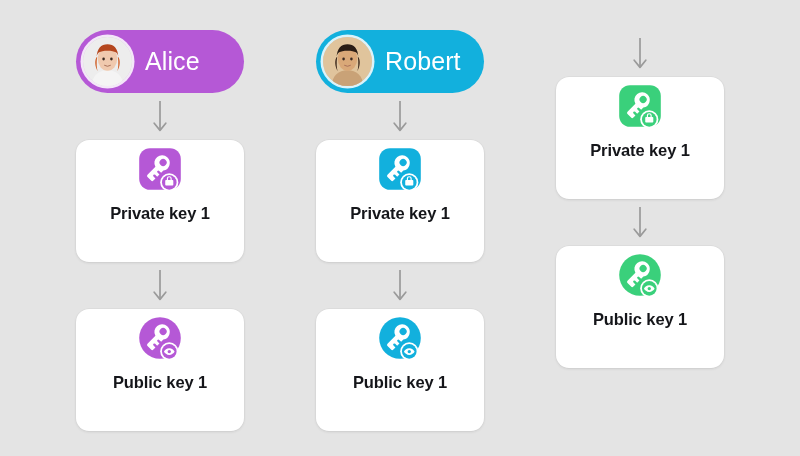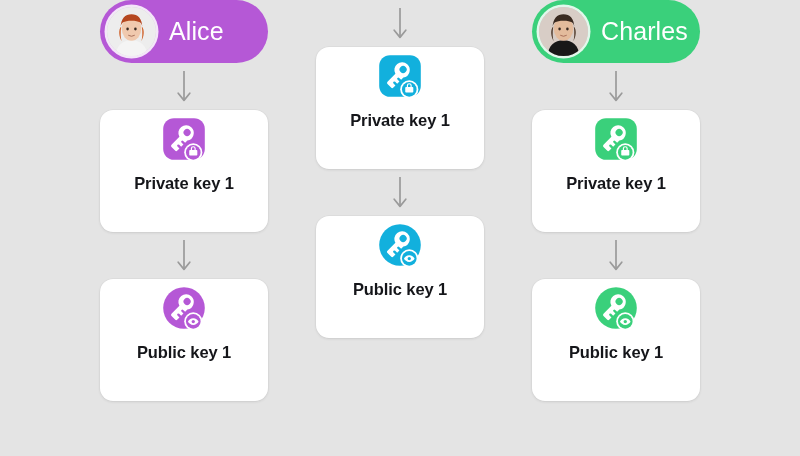--- a/index.html
+++ b/index.html
@@ -13,21 +13,22 @@
     font-family: "Liberation Sans", sans-serif;
     overflow: hidden;
   }
 
   #board {
     position: relative;
     width: 800px;
     height: 456px;
     display: flex;
     justify-content: center;
-    gap: 48px;
+    gap: 72px;
+    padding-top: 30px;
     box-sizing: border-box;
   }
 
   .column {
     width: 168px;
     display: flex;
     flex-direction: column;
     align-items: center;
   }
 
@@ -160,80 +161,80 @@
             <circle cx="60.7" cy="67.3" r="11.6" fill="#b558d6"></circle>
             <g fill="#ffffff">
               <path d="M60.7 62.2c-4 0-7 3.1-8.1 4.7-.3.4-.3 1 0 1.4 1.1 1.6 4.1 4.7 8.1 4.7s7-3.1 8.1-4.7c.3-.4.3-1 0-1.4-1.1-1.6-4.1-4.7-8.1-4.7zm0 8.1a2.7 2.7 0 1 1 0-5.4 2.7 2.7 0 0 1 0 5.4z"></path>
             </g>
           </svg>
         </div>
         <div class="key-label">Public key 1</div>
       </div>
     </div>
     <div class="column">
-      <div class="arrow">
-        <svg width="16" height="34" viewBox="0 0 16 34">
-          <path d="M8 1 V29" stroke="#9a9a9a" stroke-width="1.7" fill="none"></path>
-          <path d="M2.2 23.2 L8 30.4 L13.8 23.2" stroke="#9a9a9a" stroke-width="1.7" fill="none" stroke-linecap="round" stroke-linejoin="round"></path>
-        </svg>
-      </div>
-      <div class="key-card">
-        <div class="key-icon">
-          <svg viewBox="0 0 92 92">
-            <rect x="13" y="13" width="66" height="66" rx="17" fill="#12b0dd"></rect>
-            <g fill="#ffffff">
-              <path d="M57.5 27.5a12.2 12.2 0 0 0-18.8 15.1L26.2 55.1a2.6 2.6 0 0 0 0 3.7l5.6 5.6a2.6 2.6 0 0 0 3.7 0l3.3-3.3-3.1-3.1a1.9 1.9 0 0 1 2.7-2.7l3.1 3.1 3.6-3.6-3.1-3.1a1.9 1.9 0 0 1 2.7-2.7l3.1 3.1 3.6-3.6A12.2 12.2 0 0 0 57.5 27.5zm-2.6 12.1a5.6 5.6 0 1 1 0-7.9 5.6 5.6 0 0 1 0 7.9z"></path>
-            </g>
-            <circle cx="60.7" cy="67.3" r="14.4" fill="#ffffff"></circle>
-            <circle cx="60.7" cy="67.3" r="11.6" fill="#12b0dd"></circle>
-            <path d="M64.6 63.4v-2.2a3.9 3.9 0 0 0-7.8 0v2.2h-1.2a1.3 1.3 0 0 0-1.3 1.3v6.2a1.3 1.3 0 0 0 1.3 1.3h10.2a1.3 1.3 0 0 0 1.3-1.3v-6.2a1.3 1.3 0 0 0-1.3-1.3zm-5.9-2.2a2 2 0 0 1 4 0v2.2h-4z" fill="#ffffff"></path>
-          </svg>
-        </div>
-        <div class="key-label">Private key 1</div>
-      </div>
-      <div class="arrow">
-        <svg width="16" height="34" viewBox="0 0 16 34">
-          <path d="M8 1 V29" stroke="#9a9a9a" stroke-width="1.7" fill="none"></path>
-          <path d="M2.2 23.2 L8 30.4 L13.8 23.2" stroke="#9a9a9a" stroke-width="1.7" fill="none" stroke-linecap="round" stroke-linejoin="round"></path>
-        </svg>
-      </div>
-      <div class="key-card">
-        <div class="key-icon">
-          <svg viewBox="0 0 92 92">
-            <circle cx="46" cy="46" r="33" fill="#12b0dd"></circle>
-            <g fill="#ffffff">
-              <path d="M57.5 27.5a12.2 12.2 0 0 0-18.8 15.1L26.2 55.1a2.6 2.6 0 0 0 0 3.7l5.6 5.6a2.6 2.6 0 0 0 3.7 0l3.3-3.3-3.1-3.1a1.9 1.9 0 0 1 2.7-2.7l3.1 3.1 3.6-3.6-3.1-3.1a1.9 1.9 0 0 1 2.7-2.7l3.1 3.1 3.6-3.6A12.2 12.2 0 0 0 57.5 27.5zm-2.6 12.1a5.6 5.6 0 1 1 0-7.9 5.6 5.6 0 0 1 0 7.9z"></path>
-            </g>
-            <circle cx="60.7" cy="67.3" r="14.4" fill="#ffffff"></circle>
-            <circle cx="60.7" cy="67.3" r="11.6" fill="#12b0dd"></circle>
-            <g fill="#ffffff">
-              <path d="M60.7 62.2c-4 0-7 3.1-8.1 4.7-.3.4-.3 1 0 1.4 1.1 1.6 4.1 4.7 8.1 4.7s7-3.1 8.1-4.7c.3-.4.3-1 0-1.4-1.1-1.6-4.1-4.7-8.1-4.7zm0 8.1a2.7 2.7 0 1 1 0-5.4 2.7 2.7 0 0 1 0 5.4z"></path>
-            </g>
-          </svg>
-        </div>
-        <div class="key-label">Public key 1</div>
-      </div>
-    </div>
-    <div class="column">
-      <div class="person-pill" style="background: rgb(58, 208, 123);">
+      <div class="person-pill" style="background: rgb(18, 176, 221);">
         <div class="avatar">
           <svg viewBox="0 0 100 100" preserveAspectRatio="xMidYMid slice">
-            <rect width="100" height="100" fill="#d8cdc6"></rect>
-            <path d="M18 100c0-21 14-32 32-32s32 11 32 32z" fill="#181818"></path>
-            <ellipse cx="50" cy="44" rx="20" ry="25" fill="#e3bb9c"></ellipse>
-            <path d="M28 42c0-18 9-27 22-27s22 9 22 27c0-10-6-14-22-14S28 32 28 42z" fill="#3a2a20"></path>
-            <path d="M29 40c-2 14-1 24 1 30-6-10-7-24-1-30z" fill="#4e392b"></path>
-            <path d="M71 40c2 14 1 24-1 30 6-10 7-24 1-30z" fill="#4e392b"></path>
+            <rect width="100" height="100" fill="#e0c49c"></rect>
+            <path d="M18 100c0-21 14-32 32-32s32 11 32 32z" fill="#c9a277"></path>
+            <ellipse cx="50" cy="44" rx="20" ry="25" fill="#d9a878"></ellipse>
+            <path d="M28 42c0-18 9-27 22-27s22 9 22 27c0-10-6-14-22-14S28 32 28 42z" fill="#2a1d15"></path>
+            <path d="M29 40c-2 14-1 24 1 30-6-10-7-24-1-30z" fill="#3d2a1d"></path>
+            <path d="M71 40c2 14 1 24-1 30 6-10 7-24 1-30z" fill="#3d2a1d"></path>
             <ellipse cx="42" cy="45" rx="2.6" ry="3" fill="#3a2a22"></ellipse>
             <ellipse cx="58" cy="45" rx="2.6" ry="3" fill="#3a2a22"></ellipse>
             <path d="M44 58q6 4 12 0" stroke="#a8705a" stroke-width="2" fill="none" stroke-linecap="round"></path>
           </svg>
         </div>
-        <span class="person-name">Charles</span>
-      </div>
+        <span class="person-name">Robert</span>
+      </div>
+      <div class="arrow">
+        <svg width="16" height="34" viewBox="0 0 16 34">
+          <path d="M8 1 V29" stroke="#9a9a9a" stroke-width="1.7" fill="none"></path>
+          <path d="M2.2 23.2 L8 30.4 L13.8 23.2" stroke="#9a9a9a" stroke-width="1.7" fill="none" stroke-linecap="round" stroke-linejoin="round"></path>
+        </svg>
+      </div>
+      <div class="key-card">
+        <div class="key-icon">
+          <svg viewBox="0 0 92 92">
+            <rect x="13" y="13" width="66" height="66" rx="17" fill="#12b0dd"></rect>
+            <g fill="#ffffff">
+              <path d="M57.5 27.5a12.2 12.2 0 0 0-18.8 15.1L26.2 55.1a2.6 2.6 0 0 0 0 3.7l5.6 5.6a2.6 2.6 0 0 0 3.7 0l3.3-3.3-3.1-3.1a1.9 1.9 0 0 1 2.7-2.7l3.1 3.1 3.6-3.6-3.1-3.1a1.9 1.9 0 0 1 2.7-2.7l3.1 3.1 3.6-3.6A12.2 12.2 0 0 0 57.5 27.5zm-2.6 12.1a5.6 5.6 0 1 1 0-7.9 5.6 5.6 0 0 1 0 7.9z"></path>
+            </g>
+            <circle cx="60.7" cy="67.3" r="14.4" fill="#ffffff"></circle>
+            <circle cx="60.7" cy="67.3" r="11.6" fill="#12b0dd"></circle>
+            <path d="M64.6 63.4v-2.2a3.9 3.9 0 0 0-7.8 0v2.2h-1.2a1.3 1.3 0 0 0-1.3 1.3v6.2a1.3 1.3 0 0 0 1.3 1.3h10.2a1.3 1.3 0 0 0 1.3-1.3v-6.2a1.3 1.3 0 0 0-1.3-1.3zm-5.9-2.2a2 2 0 0 1 4 0v2.2h-4z" fill="#ffffff"></path>
+          </svg>
+        </div>
+        <div class="key-label">Private key 1</div>
+      </div>
+      <div class="arrow">
+        <svg width="16" height="34" viewBox="0 0 16 34">
+          <path d="M8 1 V29" stroke="#9a9a9a" stroke-width="1.7" fill="none"></path>
+          <path d="M2.2 23.2 L8 30.4 L13.8 23.2" stroke="#9a9a9a" stroke-width="1.7" fill="none" stroke-linecap="round" stroke-linejoin="round"></path>
+        </svg>
+      </div>
+      <div class="key-card">
+        <div class="key-icon">
+          <svg viewBox="0 0 92 92">
+            <circle cx="46" cy="46" r="33" fill="#12b0dd"></circle>
+            <g fill="#ffffff">
+              <path d="M57.5 27.5a12.2 12.2 0 0 0-18.8 15.1L26.2 55.1a2.6 2.6 0 0 0 0 3.7l5.6 5.6a2.6 2.6 0 0 0 3.7 0l3.3-3.3-3.1-3.1a1.9 1.9 0 0 1 2.7-2.7l3.1 3.1 3.6-3.6-3.1-3.1a1.9 1.9 0 0 1 2.7-2.7l3.1 3.1 3.6-3.6A12.2 12.2 0 0 0 57.5 27.5zm-2.6 12.1a5.6 5.6 0 1 1 0-7.9 5.6 5.6 0 0 1 0 7.9z"></path>
+            </g>
+            <circle cx="60.7" cy="67.3" r="14.4" fill="#ffffff"></circle>
+            <circle cx="60.7" cy="67.3" r="11.6" fill="#12b0dd"></circle>
+            <g fill="#ffffff">
+              <path d="M60.7 62.2c-4 0-7 3.1-8.1 4.7-.3.4-.3 1 0 1.4 1.1 1.6 4.1 4.7 8.1 4.7s7-3.1 8.1-4.7c.3-.4.3-1 0-1.4-1.1-1.6-4.1-4.7-8.1-4.7zm0 8.1a2.7 2.7 0 1 1 0-5.4 2.7 2.7 0 0 1 0 5.4z"></path>
+            </g>
+          </svg>
+        </div>
+        <div class="key-label">Public key 1</div>
+      </div>
+    </div>
+    <div class="column">
       <div class="arrow">
         <svg width="16" height="34" viewBox="0 0 16 34">
           <path d="M8 1 V29" stroke="#9a9a9a" stroke-width="1.7" fill="none"></path>
           <path d="M2.2 23.2 L8 30.4 L13.8 23.2" stroke="#9a9a9a" stroke-width="1.7" fill="none" stroke-linecap="round" stroke-linejoin="round"></path>
         </svg>
       </div>
       <div class="key-card">
         <div class="key-icon">
           <svg viewBox="0 0 92 92">
             <rect x="13" y="13" width="66" height="66" rx="17" fill="#3ad07b"></rect>

